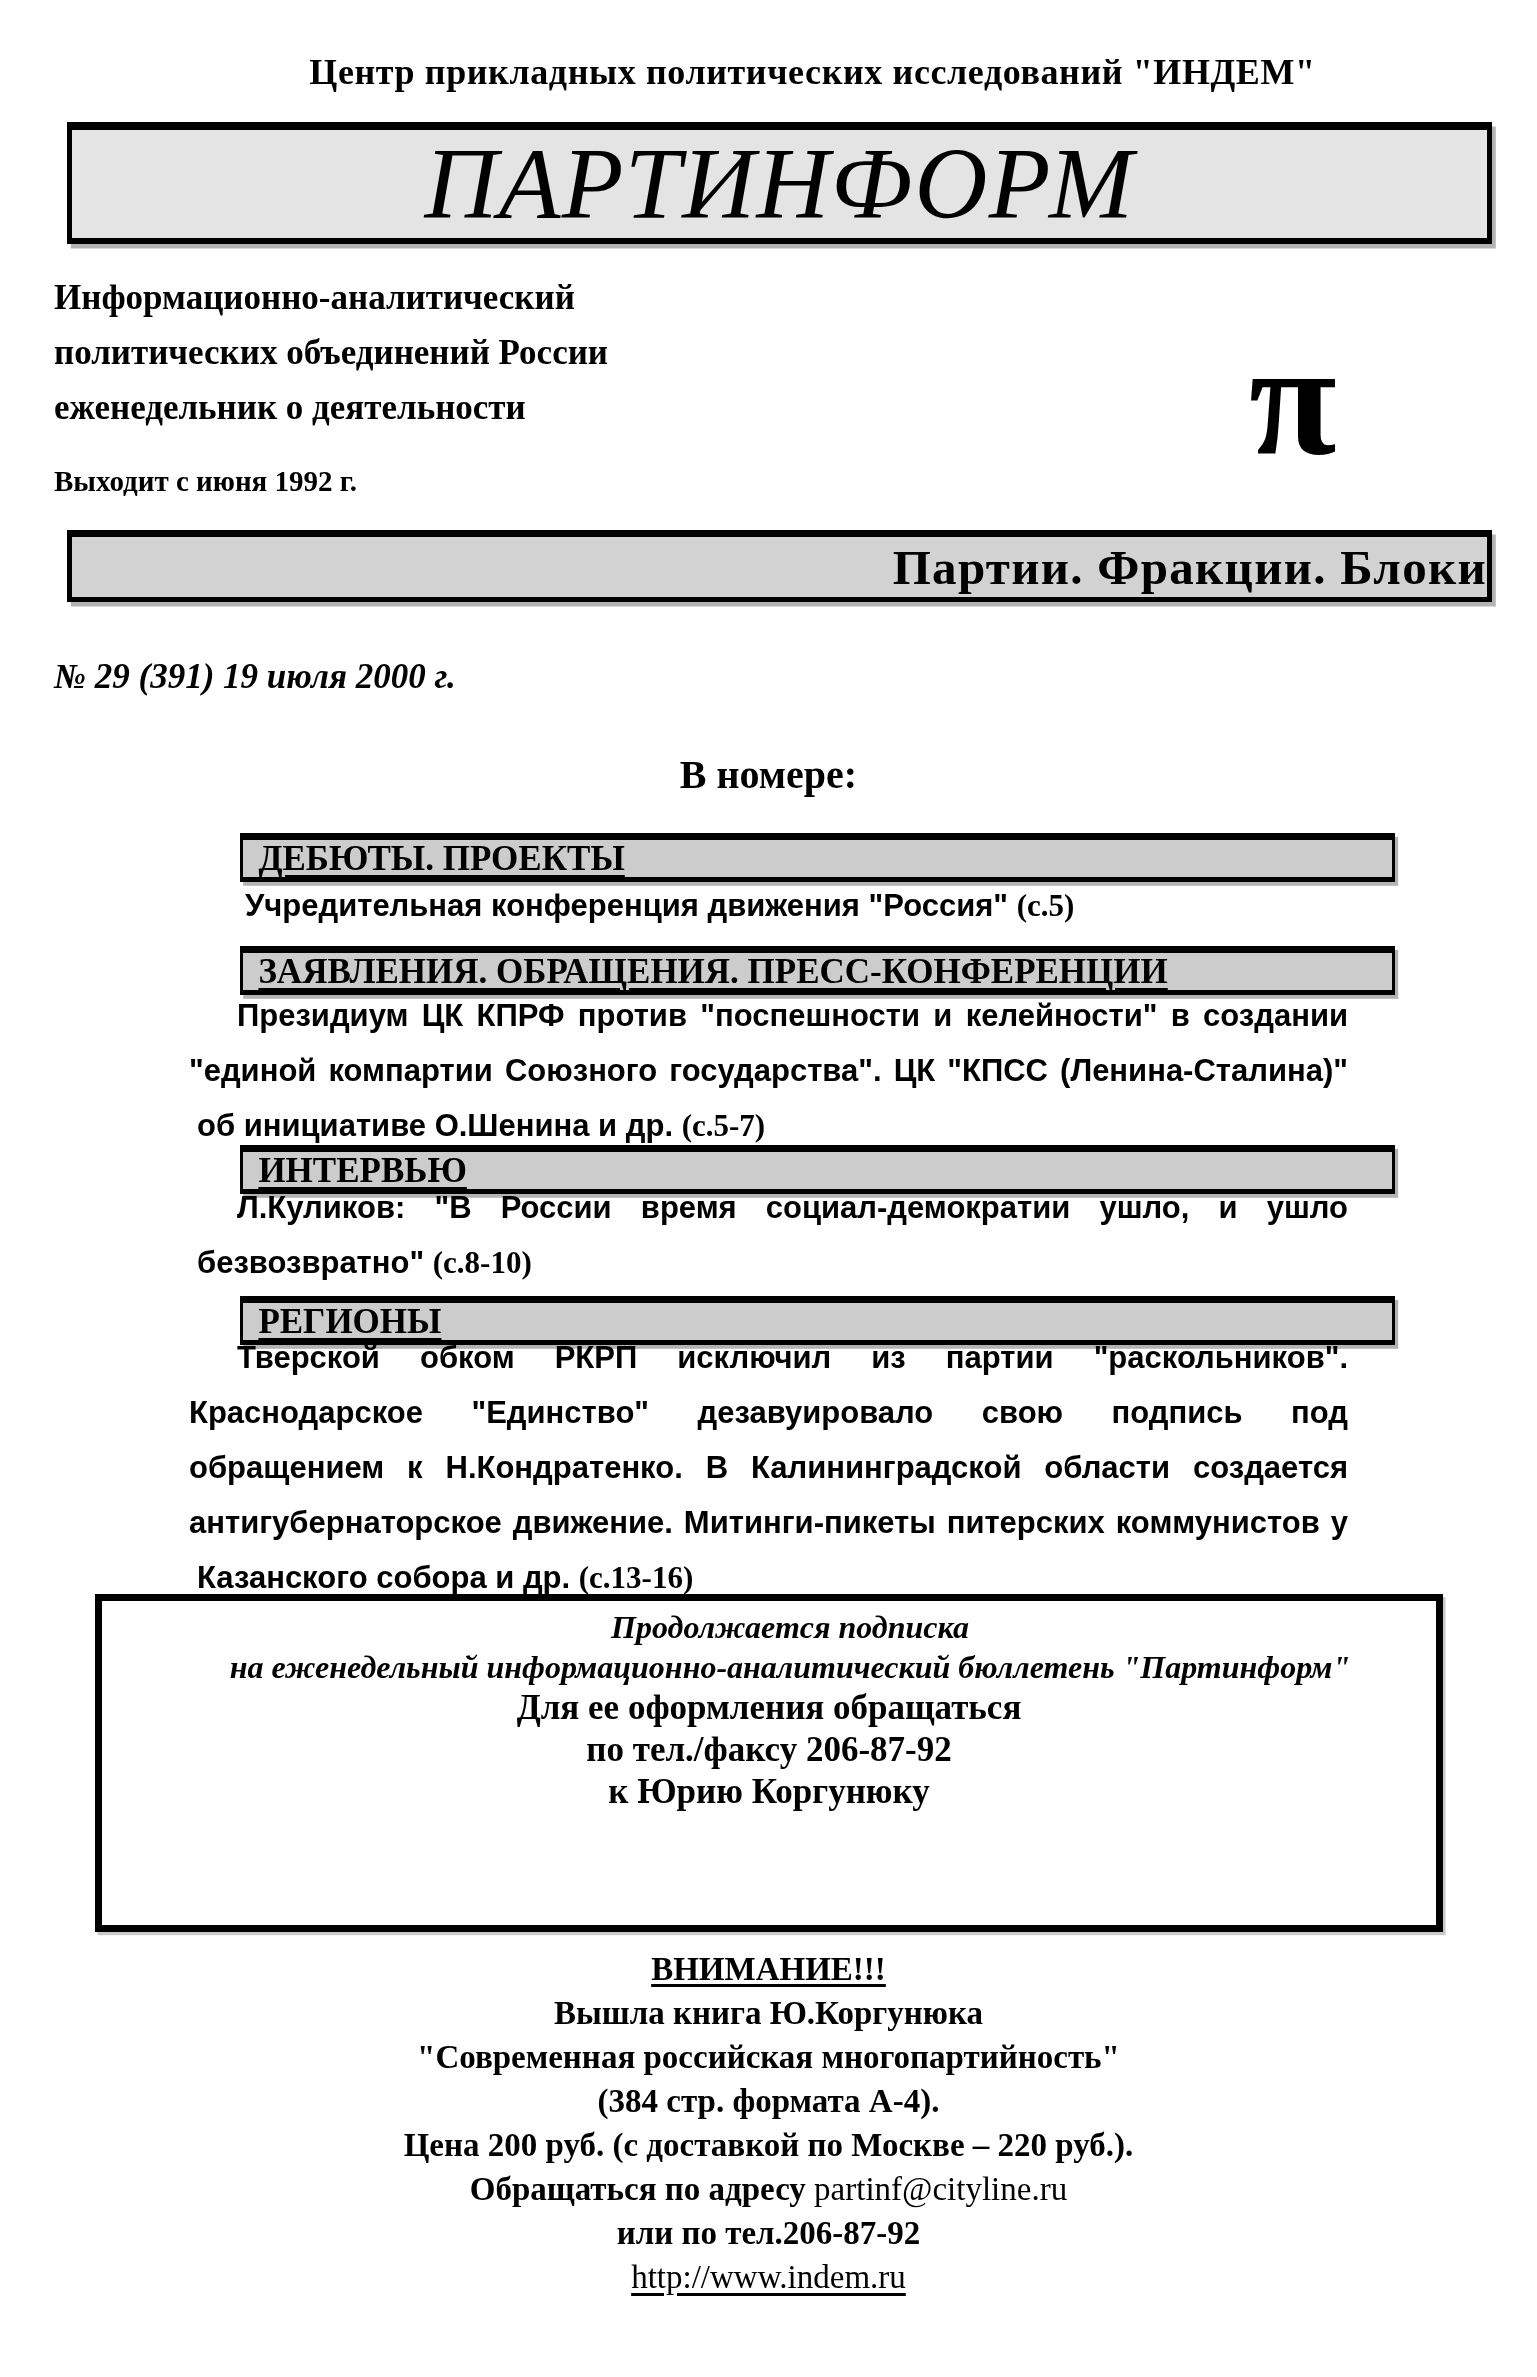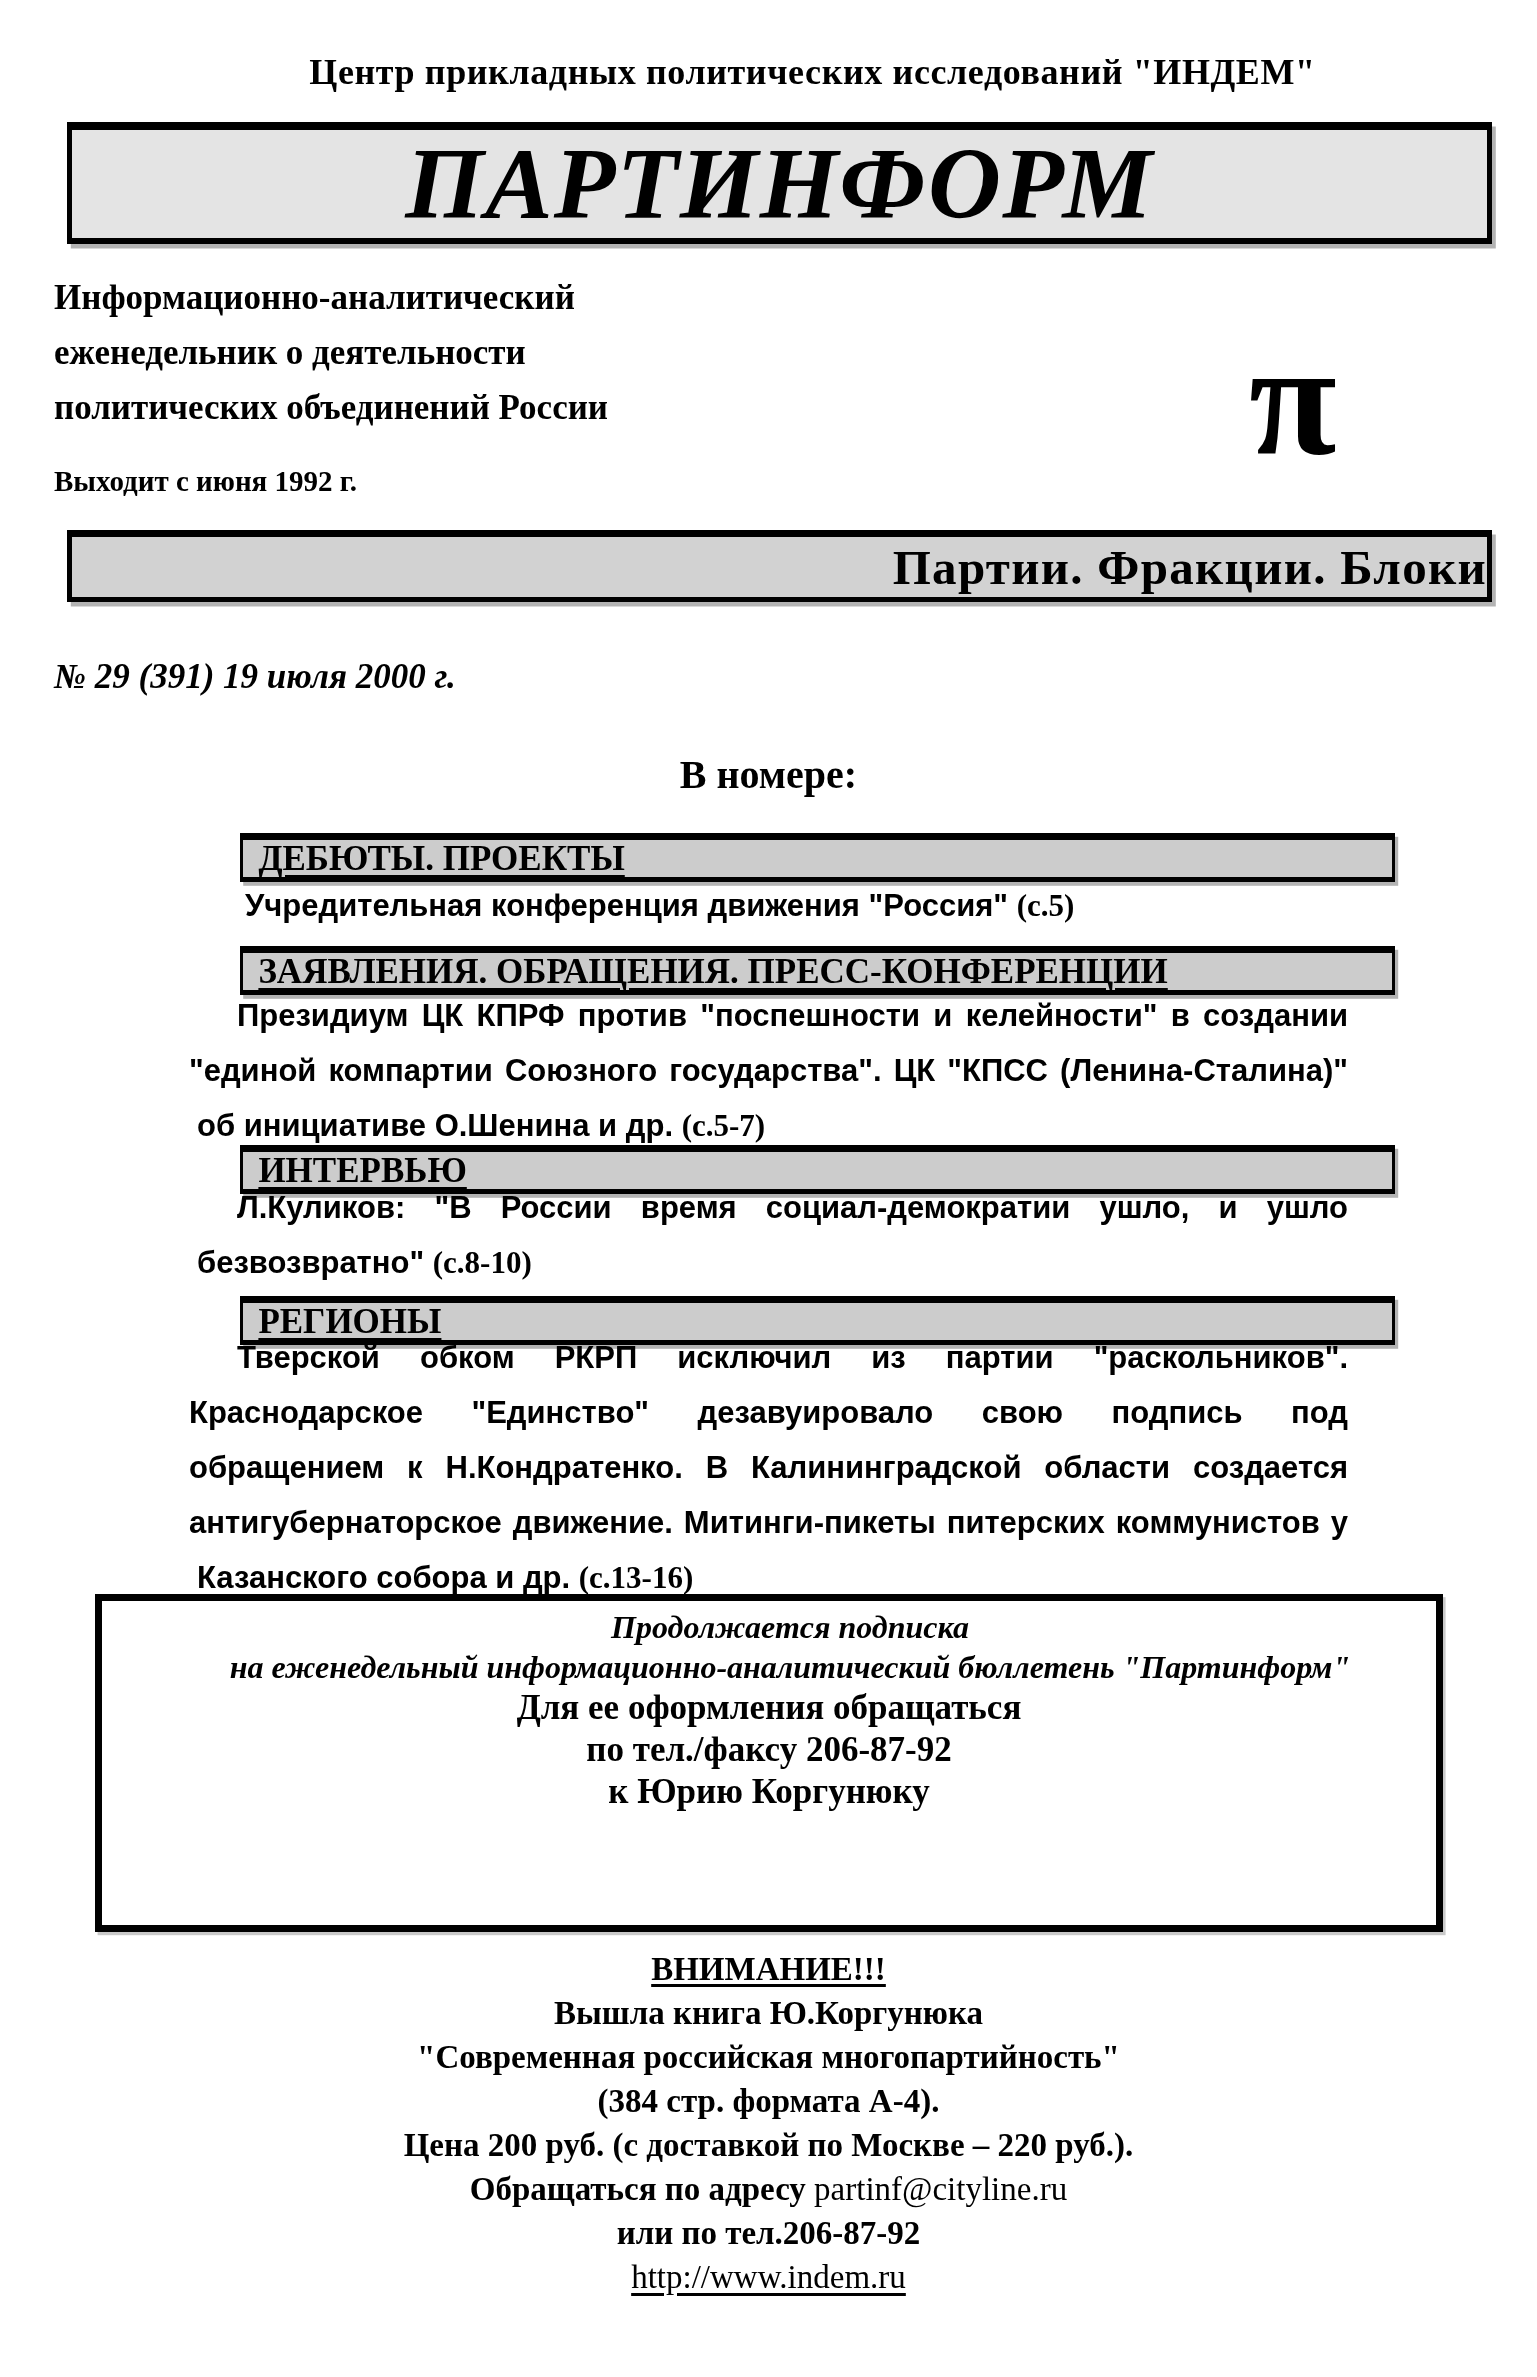--- a/index.html
+++ b/index.html
@@ -13,21 +13,21 @@
     top:51px; left:0; width:1537px; text-align:center;
     font-size:36px; font-weight:bold; letter-spacing:0.6px;padding-left:44px;
   }
   #masthead-box{
     left:67px; top:122px; width:1425px; height:122px;
     background:#e4e4e4; border:5.1px solid #000; border-top-width:8.3px; border-bottom-width:6.4px;
     box-shadow:3.8px 4.5px 0 #b3b3b3; box-sizing:border-box;
     display:flex; align-items:center; justify-content:center;
   }
   #masthead-title{
-    font-size:101px; font-weight:bold; font-style:italic; line-height:102px;
+    font-size:101px; font-weight:normal; font-style:italic; line-height:102px;
     letter-spacing:1.3px; white-space:nowrap;
   }
   #desc-block{ left:54px; top:270px; width:705px; font-size:35px; font-weight:bold; line-height:55px; }
   #pi-symbol{ left:1249px; top:319px; font-size:160px; line-height:160px; font-weight:bold; }
   #since-line{ left:54px; top:465px; font-size:29px; font-weight:bold; }
   #banner-box{
     left:67px; top:530px; width:1425px; height:72px;
     background:#d2d2d2; border:5.1px solid #000; border-top-width:7.7px;
     box-shadow:3.8px 4.5px 0 #b3b3b3; box-sizing:border-box;
     display:flex; align-items:center; justify-content:flex-end;
@@ -79,22 +79,22 @@
 <div id="page">
 
   <div class="abs" id="org-line">Центр прикладных политических исследований "ИНДЕМ"</div>
 
   <div class="abs" id="masthead-box">
     <div id="masthead-title">ПАРТИНФОРМ</div>
   </div>
 
   <div class="abs" id="desc-block">
     <div>Информационно-аналитический</div>
+    <div>политических объединений России</div>
     <div>еженедельник о деятельности</div>
-    <div>политических объединений России</div>
   </div>
 
   <div class="abs" id="pi-symbol">π</div>
 
   <div class="abs" id="since-line">Выходит с июня 1992 г.</div>
 
   <div class="abs" id="banner-box">
     <div id="banner-text">Партии. Фракции. Блоки</div>
   </div>
 

